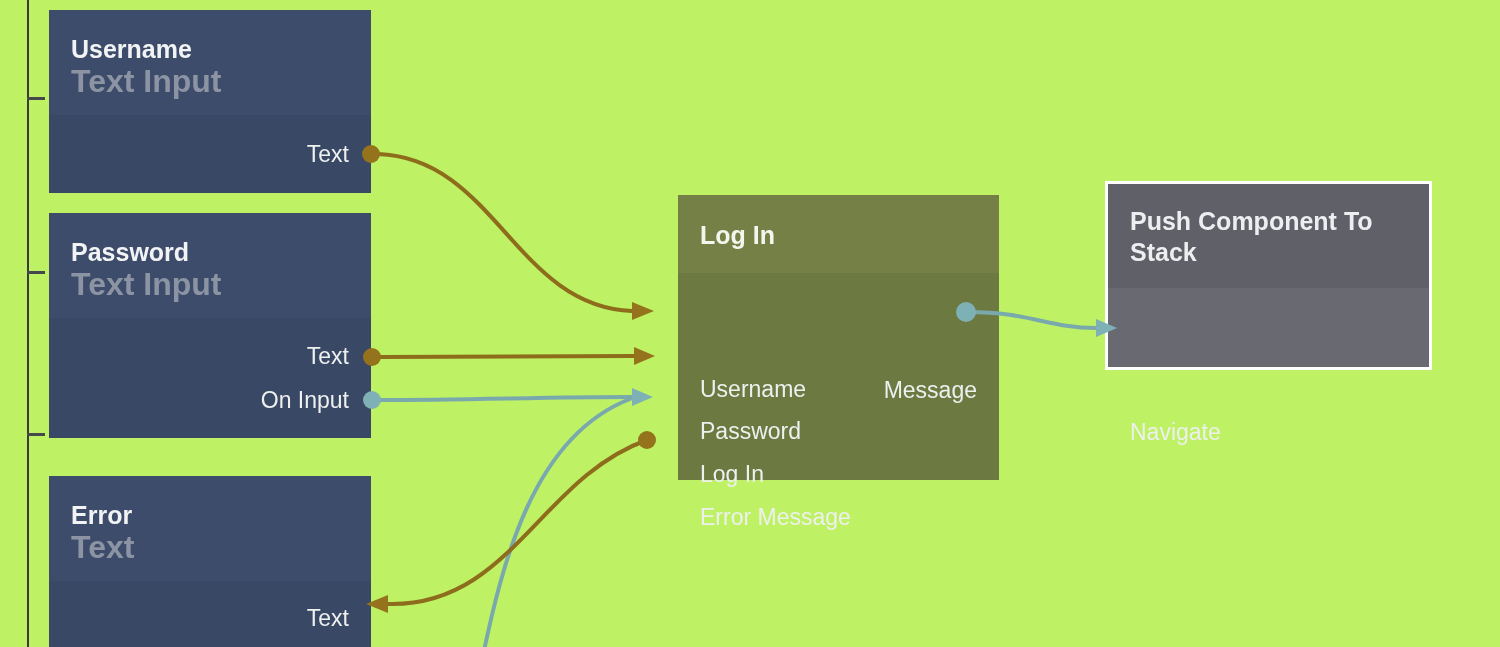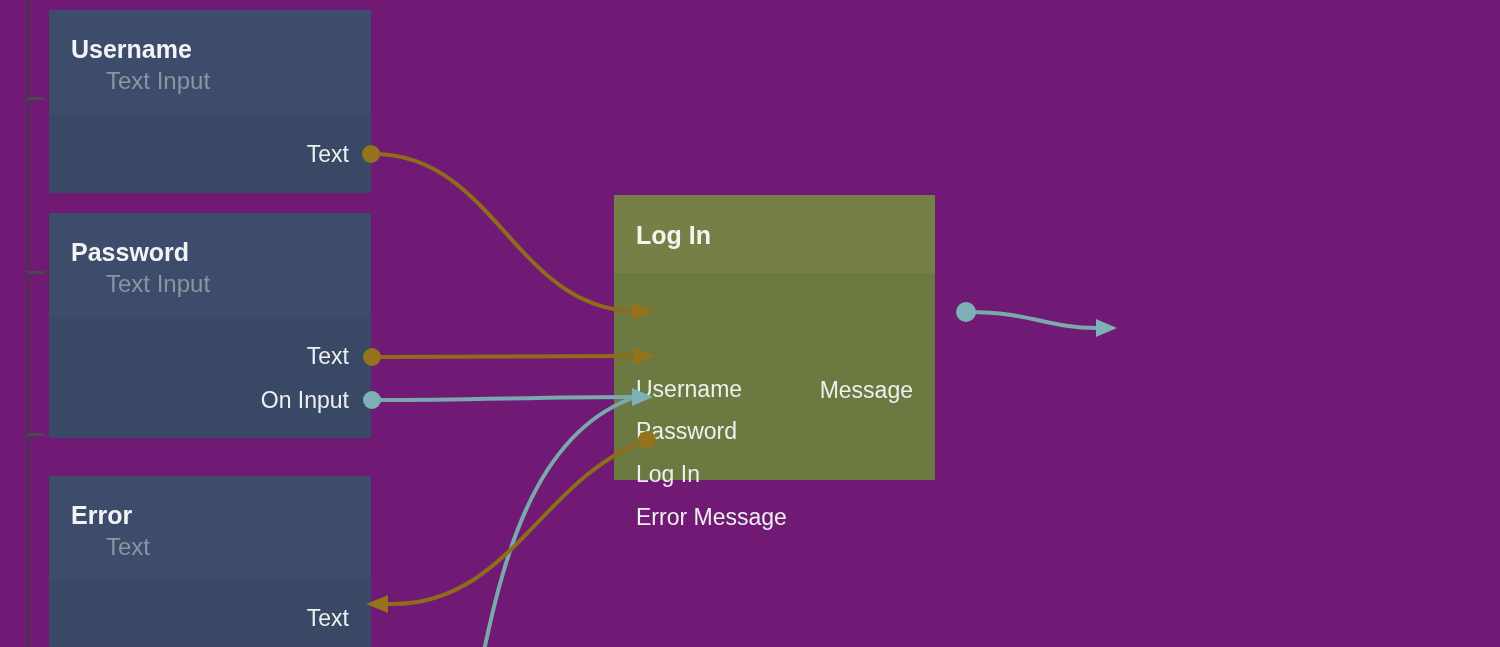--- a/index.html
+++ b/index.html
@@ -8,39 +8,39 @@
 
   
   .rail{position:absolute;left:27px;top:0;width:2px;height:647px;background:#3a3b3d;}
   .rail-tick{position:absolute;left:27px;width:18px;height:3px;background:#47484c;}
 
   
   .node{position:absolute;box-sizing:border-box;}
   .node .head{box-sizing:border-box;padding:23px 22px 0 22px;}
   .node .body{box-sizing:border-box;position:relative;}
   .title{font-size:25px;font-weight:600;line-height:32px;color:#f1f3f4;white-space:pre-wrap;}
-  .subtitle{font-size:24px;font-weight:400;line-height:32px;color:#8c94a4;margin-left:35px;}
+  .subtitle{font-size:32px;font-weight:700;line-height:32px;color:#8c94a4;}
   .port{position:absolute;height:28px;line-height:28px;font-size:23px;color:#eef0ef;white-space:nowrap;}
   .port.out{right:22px;text-align:right;}
   .port.in{left:22px;text-align:left;}
 
   .node-login .head{padding-top:24px;}
   .node-login .title{color:#f4f6ee;}
 
   .node-push{border:3px solid #ffffff;}
   .node-push .head{padding-top:22px;}
   .node-push .title{line-height:31px;font-weight:600;color:#eceef0;}
 
   .wires{position:absolute;left:0;top:0;pointer-events:none;}
   .wires path{fill:none;stroke-width:4;stroke-linecap:round;}
 </style>
 </head>
 <body>
 
-<div id="canvas" style="background: #701a75;">
+<div id="canvas" style="background: #bef264;">
 
   <div class="rail"></div>
   <div class="rail-tick" style="top:97px"></div>
   <div class="rail-tick" style="top:271px"></div>
   <div class="rail-tick" style="top:433px"></div>
 
   <div class="node" style="left:49px;top:10px;width:322px;height:183px;">
     <div class="head" style="height: 105px; background: rgb(61, 76, 107);">
       <div class="title">Username</div>
       <div class="subtitle">Text Input</div>
@@ -64,33 +64,41 @@
   <div class="node" style="left:49px;top:476px;width:322px;height:216px;">
     <div class="head" style="height: 105px; background: rgb(61, 76, 107);">
       <div class="title">Error</div>
       <div class="subtitle">Text</div>
     </div>
     <div class="body" style="height: 77px; background: rgb(57, 72, 101);">
       <div class="port out" style="top:23px;">Text</div>
     </div>
   </div>
 
-  <div class="node node-login" style="left:614px;top:195px;width:321px;height:285px;">
+  <div class="node node-login" style="left:678px;top:195px;width:321px;height:285px;">
     <div class="head" style="height: 78px; background: rgb(116, 128, 70);">
       <div class="title">Log In</div>
     </div>
     <div class="body" style="height: 207px; background: rgb(108, 121, 64);">
       <div class="port in" style="top:102px;">Username</div>
       <div class="port in" style="top:144px;">Password</div>
       <div class="port in" style="top:187px;">Log In</div>
       <div class="port in" style="top:230px;">Error Message</div>
       <div class="port out" style="top:103px;">Message</div>
     </div>
   </div>
 
+  <div class="node node-push" style="left:1105px;top:181px;width:327px;height:189px;">
+    <div class="head" style="height: 104px; background: rgb(95, 96, 104);">
+      <div class="title">Push Component To Stack</div>
+    </div>
+    <div class="body" style="height: 79px; background: rgb(105, 106, 113);">
+      <div class="port in" style="top:130px;">Navigate</div>
+    </div>
+  </div>
 
   <svg class="wires" width="1500" height="647" viewBox="0 0 1500 647">
 
     <path d="M 378 154 C 495 158 515 306 632 311" stroke="#8d6c1c"></path>
     <circle cx="371" cy="154" r="9" fill="#95731d"></circle>
     <polygon points="632,302 654,311 632,320" fill="#95731d"></polygon>
 
     <path d="M 380 357 C 465 357 550 356 634 356" stroke="#8d6c1c"></path>
     <circle cx="372" cy="357" r="9" fill="#95731d"></circle>
     <polygon points="634,347 655,356 634,365" fill="#95731d"></polygon>

